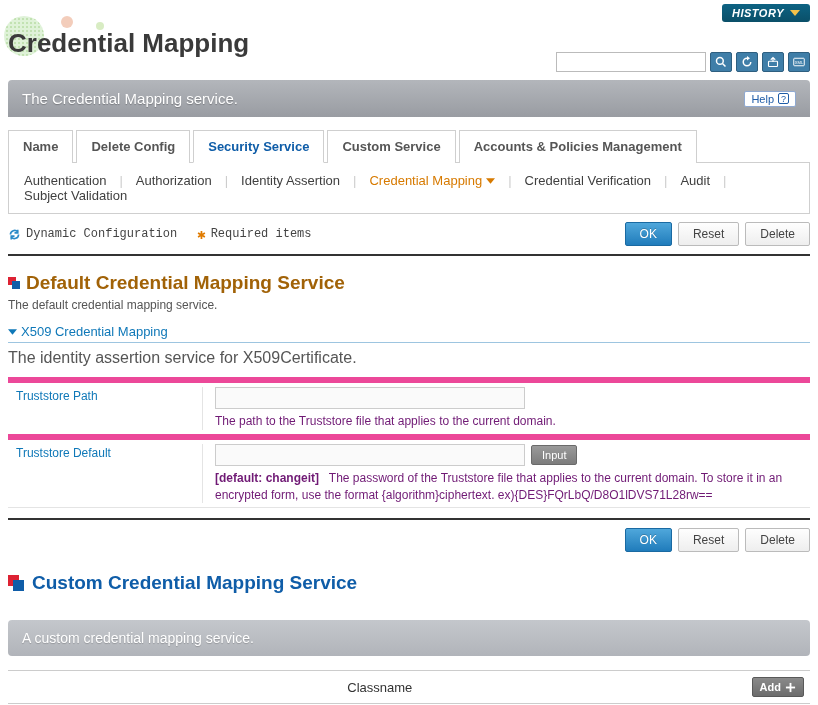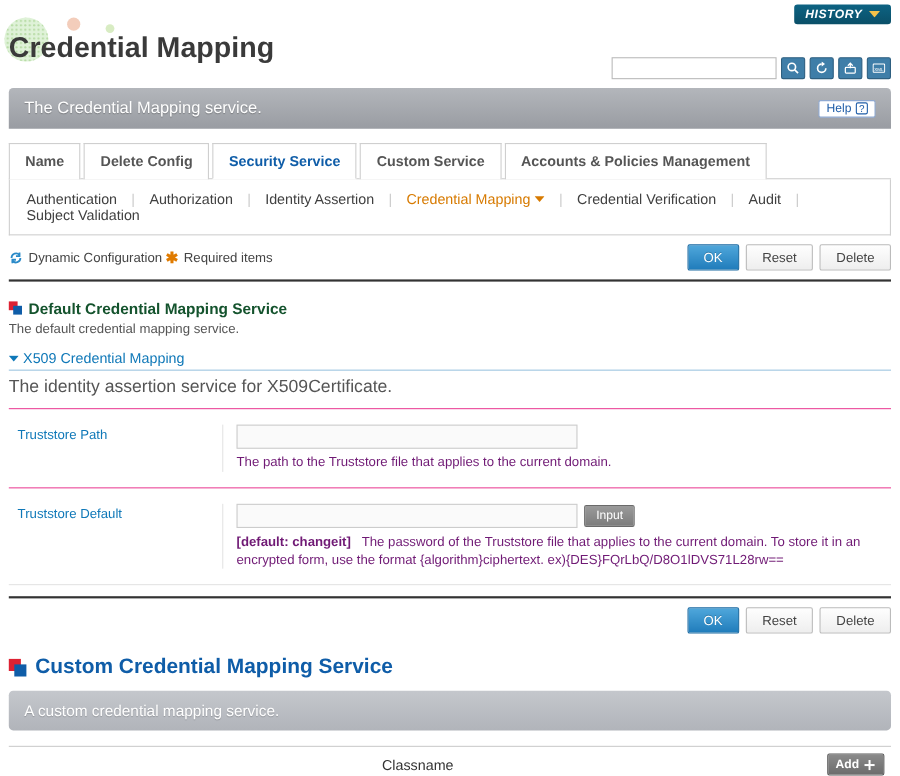--- a/index.html
+++ b/index.html
@@ -165,23 +165,24 @@
     display: flex;
     align-items: center;
     justify-content: space-between;
     padding: 8px 0;
     margin: 0 8px;
     border-bottom: 2px solid #333;
   }
   .tool-left {
     display: flex;
     align-items: center;
-    gap: 3px;
+    gap: 20px;
     font-size: 12px;
     color: #444;
+    font-family: Liberation Mono, monospace;
   }
   .dynconf { display: inline-flex; align-items: center; gap: 5px; }
   .dynconf svg { width: 13px; height: 13px; }
   .reqitems { display: inline-flex; align-items: center; gap: 5px; }
   .asterisk { color: #e07b00; font-size: 14px; font-weight: bold; }
   .btn-row { display: flex; gap: 6px; }
   .btn {
     border: 1px solid #bbb;
     background: linear-gradient(to bottom, #fefefe, #eee);
     color: #444;
@@ -196,23 +197,23 @@
     color: #fff;
     text-shadow: 0 -1px rgba(0,0,0,.2);
   }
   .section {
     margin: 16px 8px 0 8px;
   }
   .sec-head {
     display: flex;
     align-items: center;
     gap: 6px;
-    font-size: 14px;
+    font-size: 19px;
     font-weight: bold;
-    color: #14532d;
+    color: #a16207;
     margin-bottom: 4px;
   }
   .sq-icon {
     width: 12px; height: 12px;
     display: inline-block;
     position: relative;
   }
   .sq-icon::before, .sq-icon::after {
     content: '';
     position: absolute;
@@ -236,22 +237,22 @@
     gap: 4px;
   }
   .expander svg { width: 9px; height: 6px; fill: #0f78b8; }
   .expander-desc {
     font-size: 16px;
     color: #555;
     padding: 6px 0 10px 0;
   }
   .field-row {
     display: flex;
-    border-top: 1px solid #ec4899;
-    padding: 14px 0;
+    border-top: 6px solid #ec4899;
+    padding: 4px 0;
   }
   .field-row:last-child { border-bottom: 1px solid #e4e4e4; }
   .field-label {
     width: 195px;
     font-size: 12px;
     color: #0f78b8;
     padding: 2px 0 0 8px;
     border-right: 1px solid #e4e4e4;
   }
   .field-body {
@@ -291,21 +292,21 @@
     border-top: 2px solid #333;
     padding-top: 8px;
   }
   .big-heading {
     display: flex;
     align-items: center;
     gap: 8px;
     font-size: 19px;
     color: #0f5da8;
     font-weight: bold;
-    margin: 20px 8px 10px 8px;
+    margin: 20px 8px 26px 8px;
   }
   .big-sq {
     width: 16px; height: 16px;
     position: relative;
   }
   .big-sq::before, .big-sq::after {
     content:'';position:absolute;width:11px;height:11px;
   }
   .big-sq::before{background:#d23;top:0;left:0;}
   .big-sq::after{background:#0f5da8;top:5px;left:5px;}

